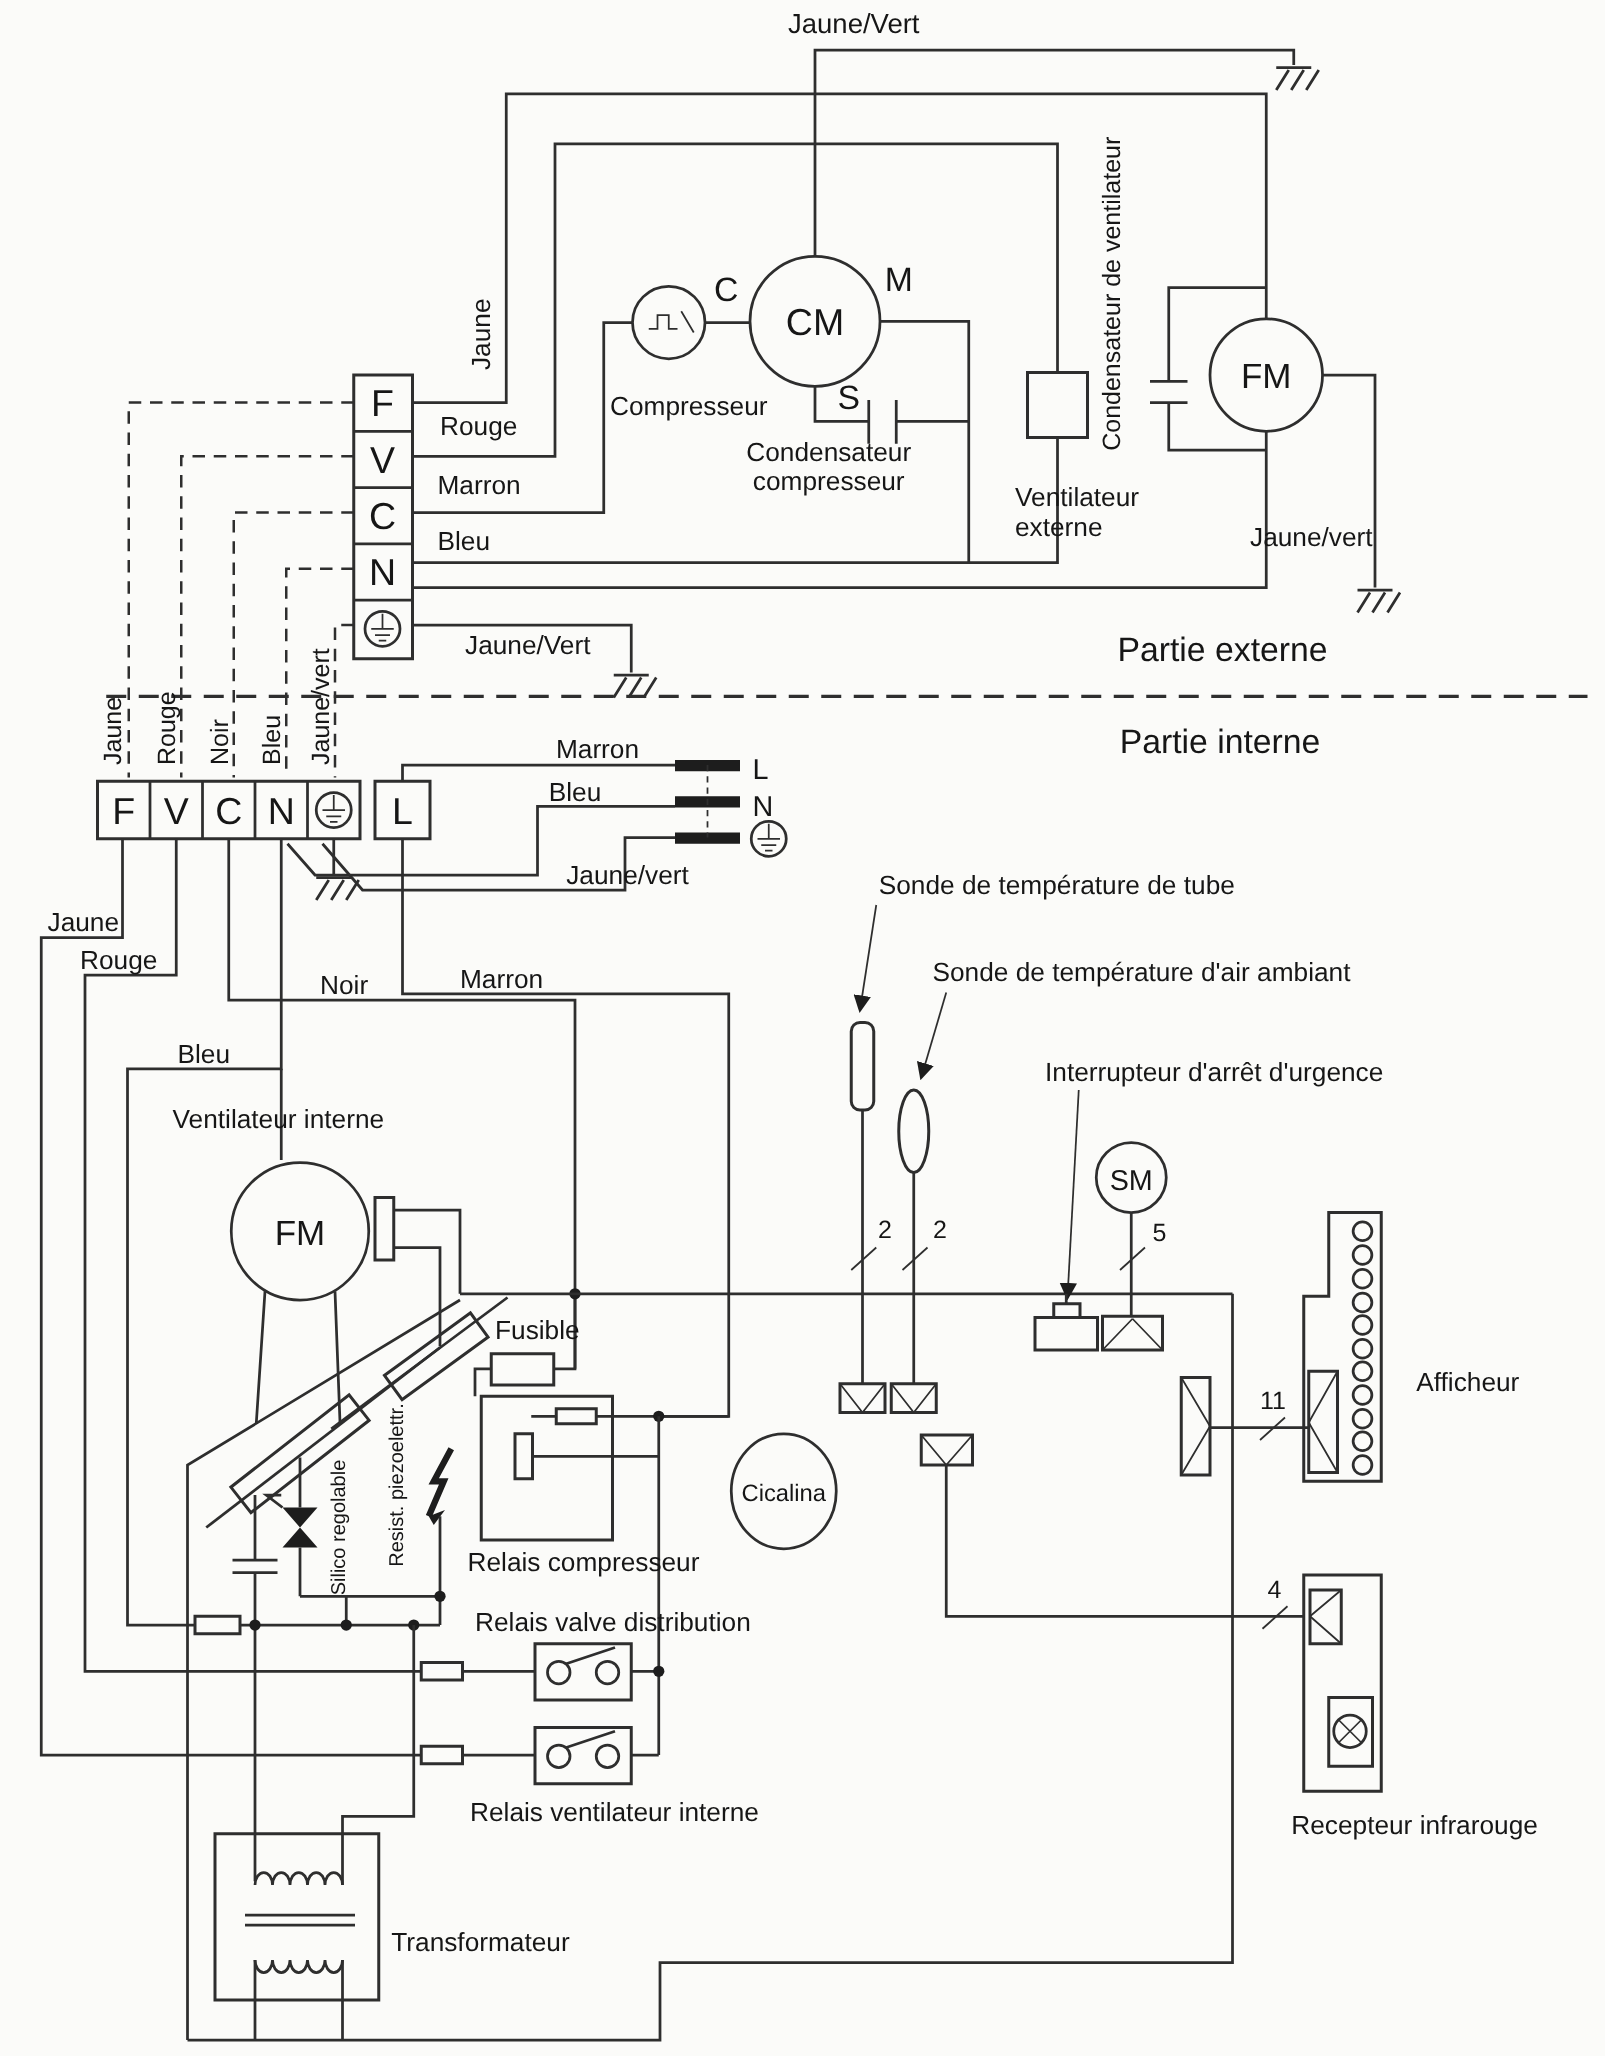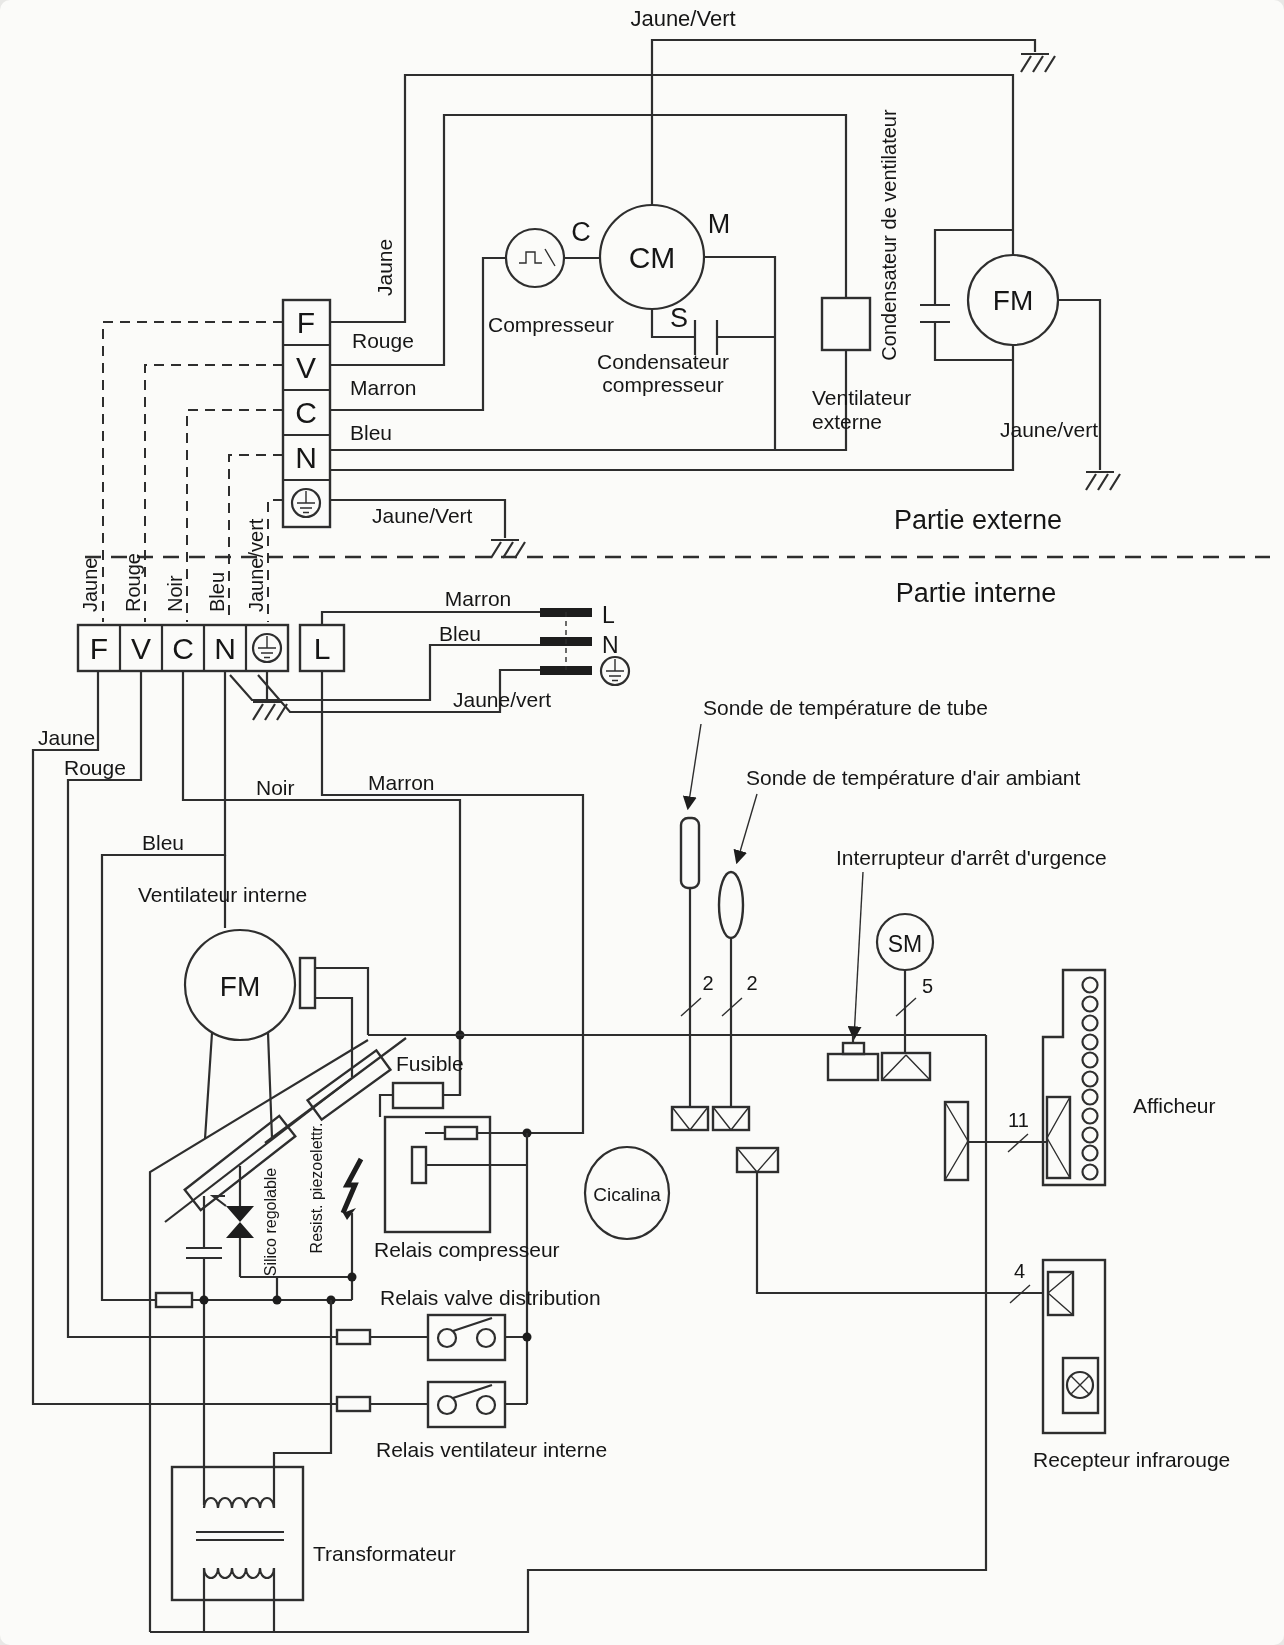--- a/index.html
+++ b/index.html
@@ -1,16 +1,16 @@
 <!DOCTYPE html>
 <html><head>
 <meta charset="utf-8">
 <style>
   html,body{margin:0;padding:0;background:#e8e8e6;}
-  .stage{position:relative;width:1284px;height:1645px;background:#fbfbf9;margin:0 auto;overflow:hidden;border-radius:10px;}
+  .stage{position:relative;width:1284px;height:1645px;background:#fbfbf9;margin:0 auto;overflow:hidden;}
   svg{position:absolute;inset:0;}
   svg text{font-family:"Liberation Sans","DejaVu Sans",sans-serif;fill:#161616;}
   .w{stroke:#2e2e2e;stroke-width:2.2;fill:none;}
   .wd{stroke:#2e2e2e;stroke-width:2;fill:none;stroke-dasharray:10 7;}
   .sep{stroke:#2e2e2e;stroke-width:2.6;fill:none;stroke-dasharray:16 10;}
   .bx{stroke:#2e2e2e;stroke-width:2.4;fill:none;}
   .blk{fill:#1d1d1d;stroke:none;}
   .dot{fill:#1d1d1d;}
   .thin{stroke:#2e2e2e;stroke-width:1.4;fill:none;}
 </style>

